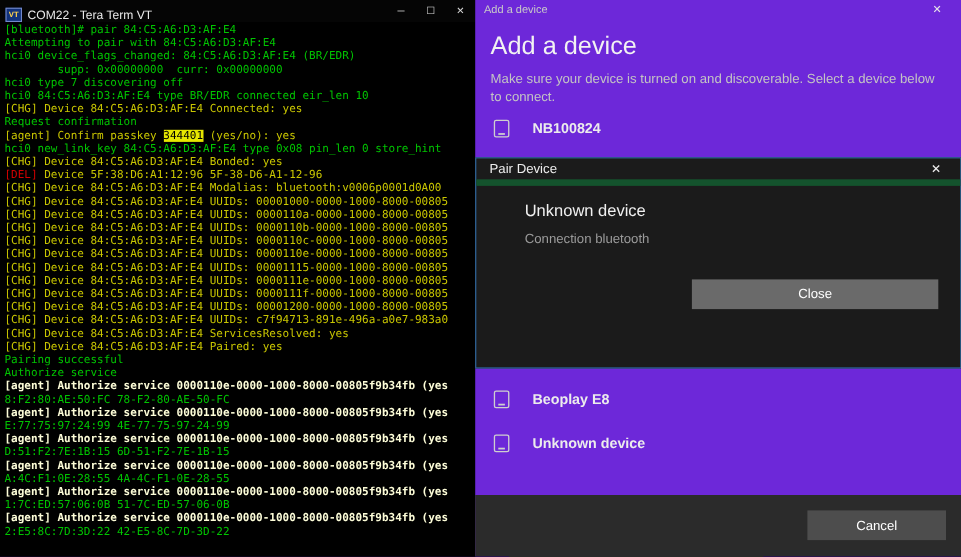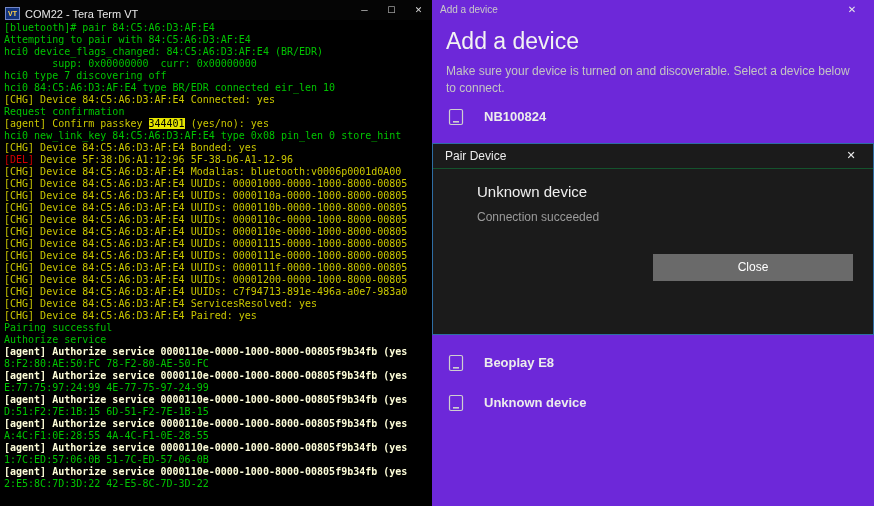--- a/index.html
+++ b/index.html
@@ -36,27 +36,27 @@
   .dlg-close { margin-left:auto; width:44px; height:18px; display:flex; align-items:center;
                justify-content:center; color:#e8e8e8; font-size:10px; }
   .dlg-heading { color:#f2f2f2; font-size:23px; font-weight:400; margin:10px 0 0 14px; }
   .dlg-desc { color:#c4c4c4; font-size:12px; line-height:1.4; margin:8px 18px 0 14px; }
   .device-row { display:flex; align-items:center; gap:18px; padding:10px 14px; min-height:40px; }
   .device-icon { display:flex; align-items:center; }
   .device-name { color:#ececec; font-size:13px;font-weight:bold; }
 
   .pair-panel { margin-top:6px; border:1px solid #2e6da4; background:#1b1b1b; height:192px; }
   .pair-header { height:25px; display:flex; align-items:center; padding:0 12px;
-                 border-bottom:1px solid #14532d;justify-content:center; }
+                 border-bottom:6px solid #14532d;justify-content:center; }
   .pair-title { color:#ededed; font-size:12px; }
   .pair-close { margin-left:auto; color:#ededed; font-size:11px; width:20px; text-align:center; }
   .pair-body { padding:14px 20px 0 44px; }
   .pair-device-name { color:#f0f0f0; font-size:15px; }
   .pair-status { color:#9b9b9b; font-size:12px; margin-top:10px; }
-  .pair-close-btn { display:block; margin:30px 0 0 auto; width:200px; height:27px;
+  .pair-close-btn { display:block; margin:30px 0 0 auto; width:224px; height:27px;
                     background:#6a6a6a; color:#fff; font-size:12px; border:none;
                     font-family:inherit; cursor:default; }
 
   .bottom-list { margin-top:8px; }
   .bottom-bar { position:absolute; left:0; bottom:0; width:442px; height:56px; background:#2b2b2b; }
   .cancel-btn { position:absolute; right:14px; top:14px; width:126px; height:27px;
                 background:#4d4d4d; color:#fff; font-size:12px; border:none;
                 font-family:inherit; cursor:default; }
 </style>
 </head>
@@ -98,21 +98,21 @@
         </div>
       </div>
 
     <div class="pair-panel">
       <div class="pair-header">
         <span class="pair-title">Pair Device</span>
         <span class="pair-close">✕</span>
       </div>
       <div class="pair-body">
         <div class="pair-device-name">Unknown device</div>
-        <div class="pair-status">Connection succeeded</div>
+        <div class="pair-status">Connection bluetooth</div>
         <button class="pair-close-btn">Close</button>
       </div>
     </div>
 
     <div class="bottom-list">
         <div class="device-row">
           <span class="device-icon">
             <svg width="20" height="20" viewBox="0 0 20 20">
               <rect x="3.5" y="2.5" width="13" height="15" rx="1.5" fill="none" stroke="#cfcfcf" stroke-width="1.2"></rect>
               <rect x="7" y="14" width="6" height="1.6" fill="#cfcfcf"></rect>
@@ -124,15 +124,18 @@
           <span class="device-icon">
             <svg width="20" height="20" viewBox="0 0 20 20">
               <rect x="3.5" y="2.5" width="13" height="15" rx="1.5" fill="none" stroke="#cfcfcf" stroke-width="1.2"></rect>
               <rect x="7" y="14" width="6" height="1.6" fill="#cfcfcf"></rect>
             </svg>
           </span>
           <span class="device-name">Unknown device</span>
         </div>
       </div>
 
+    <div class="bottom-bar">
+      <button class="cancel-btn">Cancel</button>
+    </div>
   </div>
 
 </div>
 
 </body></html>

